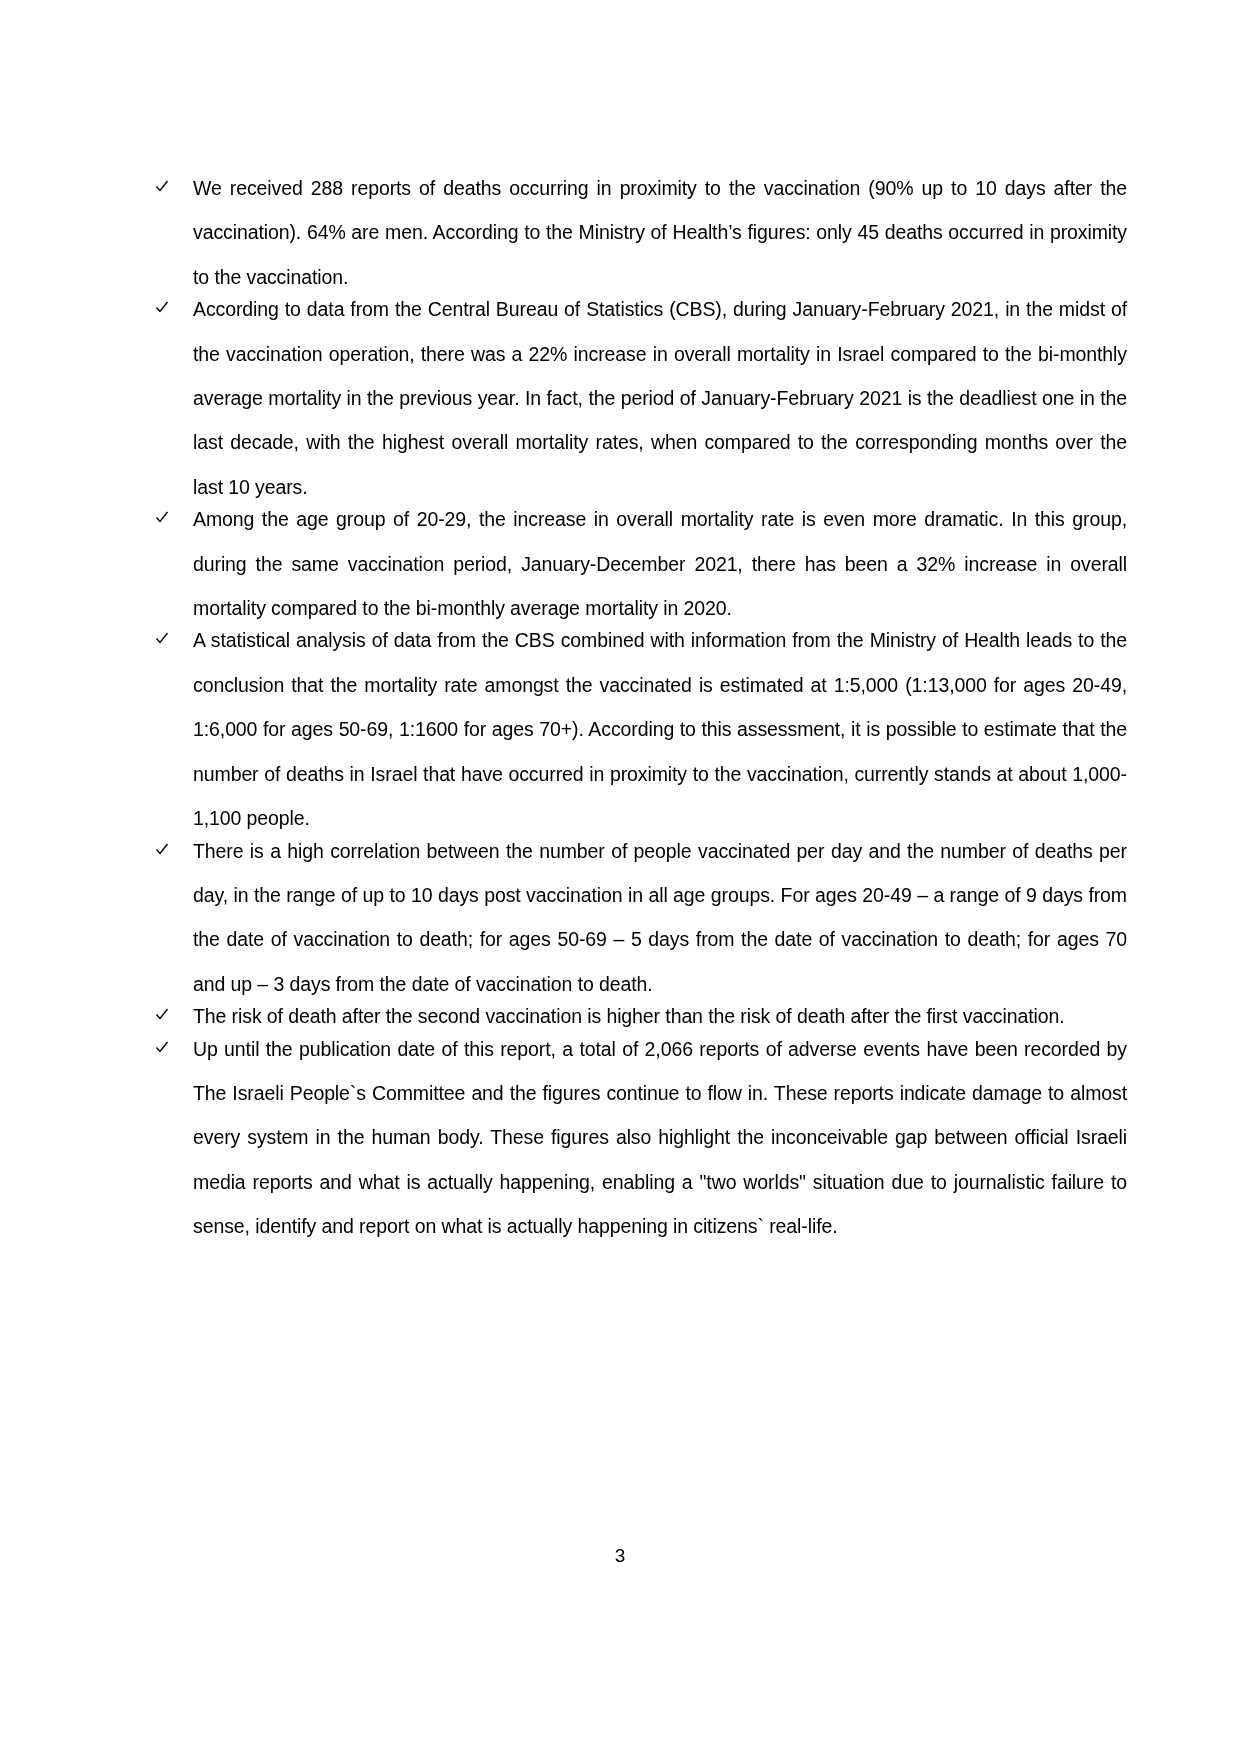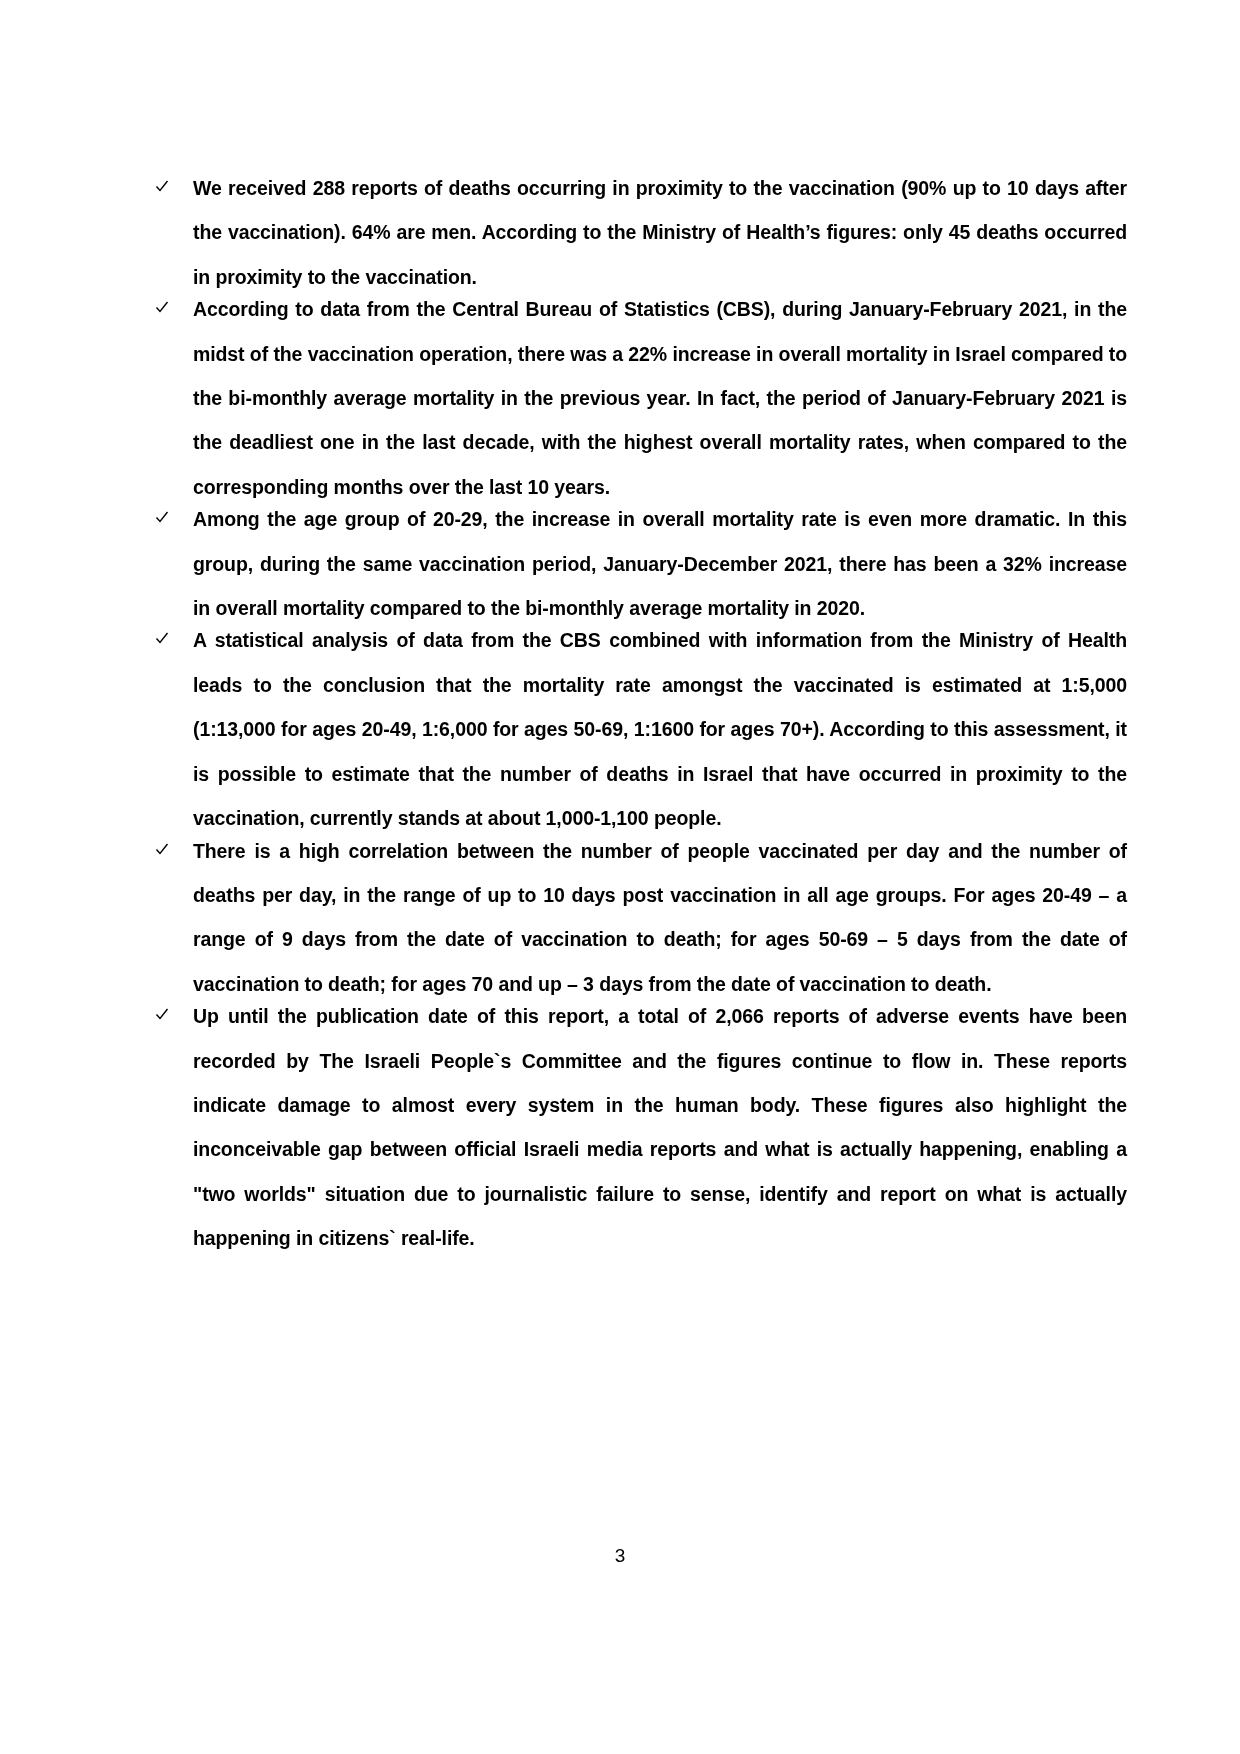--- a/index.html
+++ b/index.html
@@ -46,21 +46,21 @@
       align-items: center;
       justify-content: flex-start;
     }
     .check svg {
       width: 14px;
       height: 14px;
       margin-top: -4px;
     }
     .bullet-text {
       display: block;
-      font-weight: bold;
+      font-weight: normal;
       font-size: 19.5px;
       line-height: 44.4px;
       text-align: justify;
       margin-top: -12px;
       letter-spacing: -0.1px;
     }
     .bullet-item:first-child .bullet-text {
       margin-top: -12px;
     }
     .page-number {
@@ -117,18 +117,26 @@
           </svg>
       </span>
       <span class="bullet-text">There is a high correlation between the number of people vaccinated per day and the number of deaths per day, in the range of up to 10 days post vaccination in all age groups. For ages 20-49 – a range of 9 days from the date of vaccination to death; for ages 50-69 – 5 days from the date of vaccination to death; for ages 70 and up – 3 days from the date of vaccination to death.</span>
     </li>
     <li class="bullet-item">
       <span class="check">
         <svg viewBox="0 0 14 14">
             <path d="M1.5 7.5 L5 11.5 L12.5 2" fill="none" stroke="#000" stroke-width="1.4"></path>
           </svg>
       </span>
+      <span class="bullet-text">The risk of death after the second vaccination is higher than the risk of death after the first vaccination.</span>
+    </li>
+    <li class="bullet-item">
+      <span class="check">
+        <svg viewBox="0 0 14 14">
+            <path d="M1.5 7.5 L5 11.5 L12.5 2" fill="none" stroke="#000" stroke-width="1.4"></path>
+          </svg>
+      </span>
       <span class="bullet-text">Up until the publication date of this report, a total of 2,066 reports of adverse events have been recorded by The Israeli People`s Committee and the figures continue to flow in. These reports indicate damage to almost every system in the human body. These figures also highlight the inconceivable gap between official Israeli media reports and what is actually happening, enabling a "two worlds" situation due to journalistic failure to sense, identify and report on what is actually happening in citizens` real-life.</span>
     </li>
   </ul>
 
   <div class="page-number">3</div>
 </div>
 
 </body></html>

